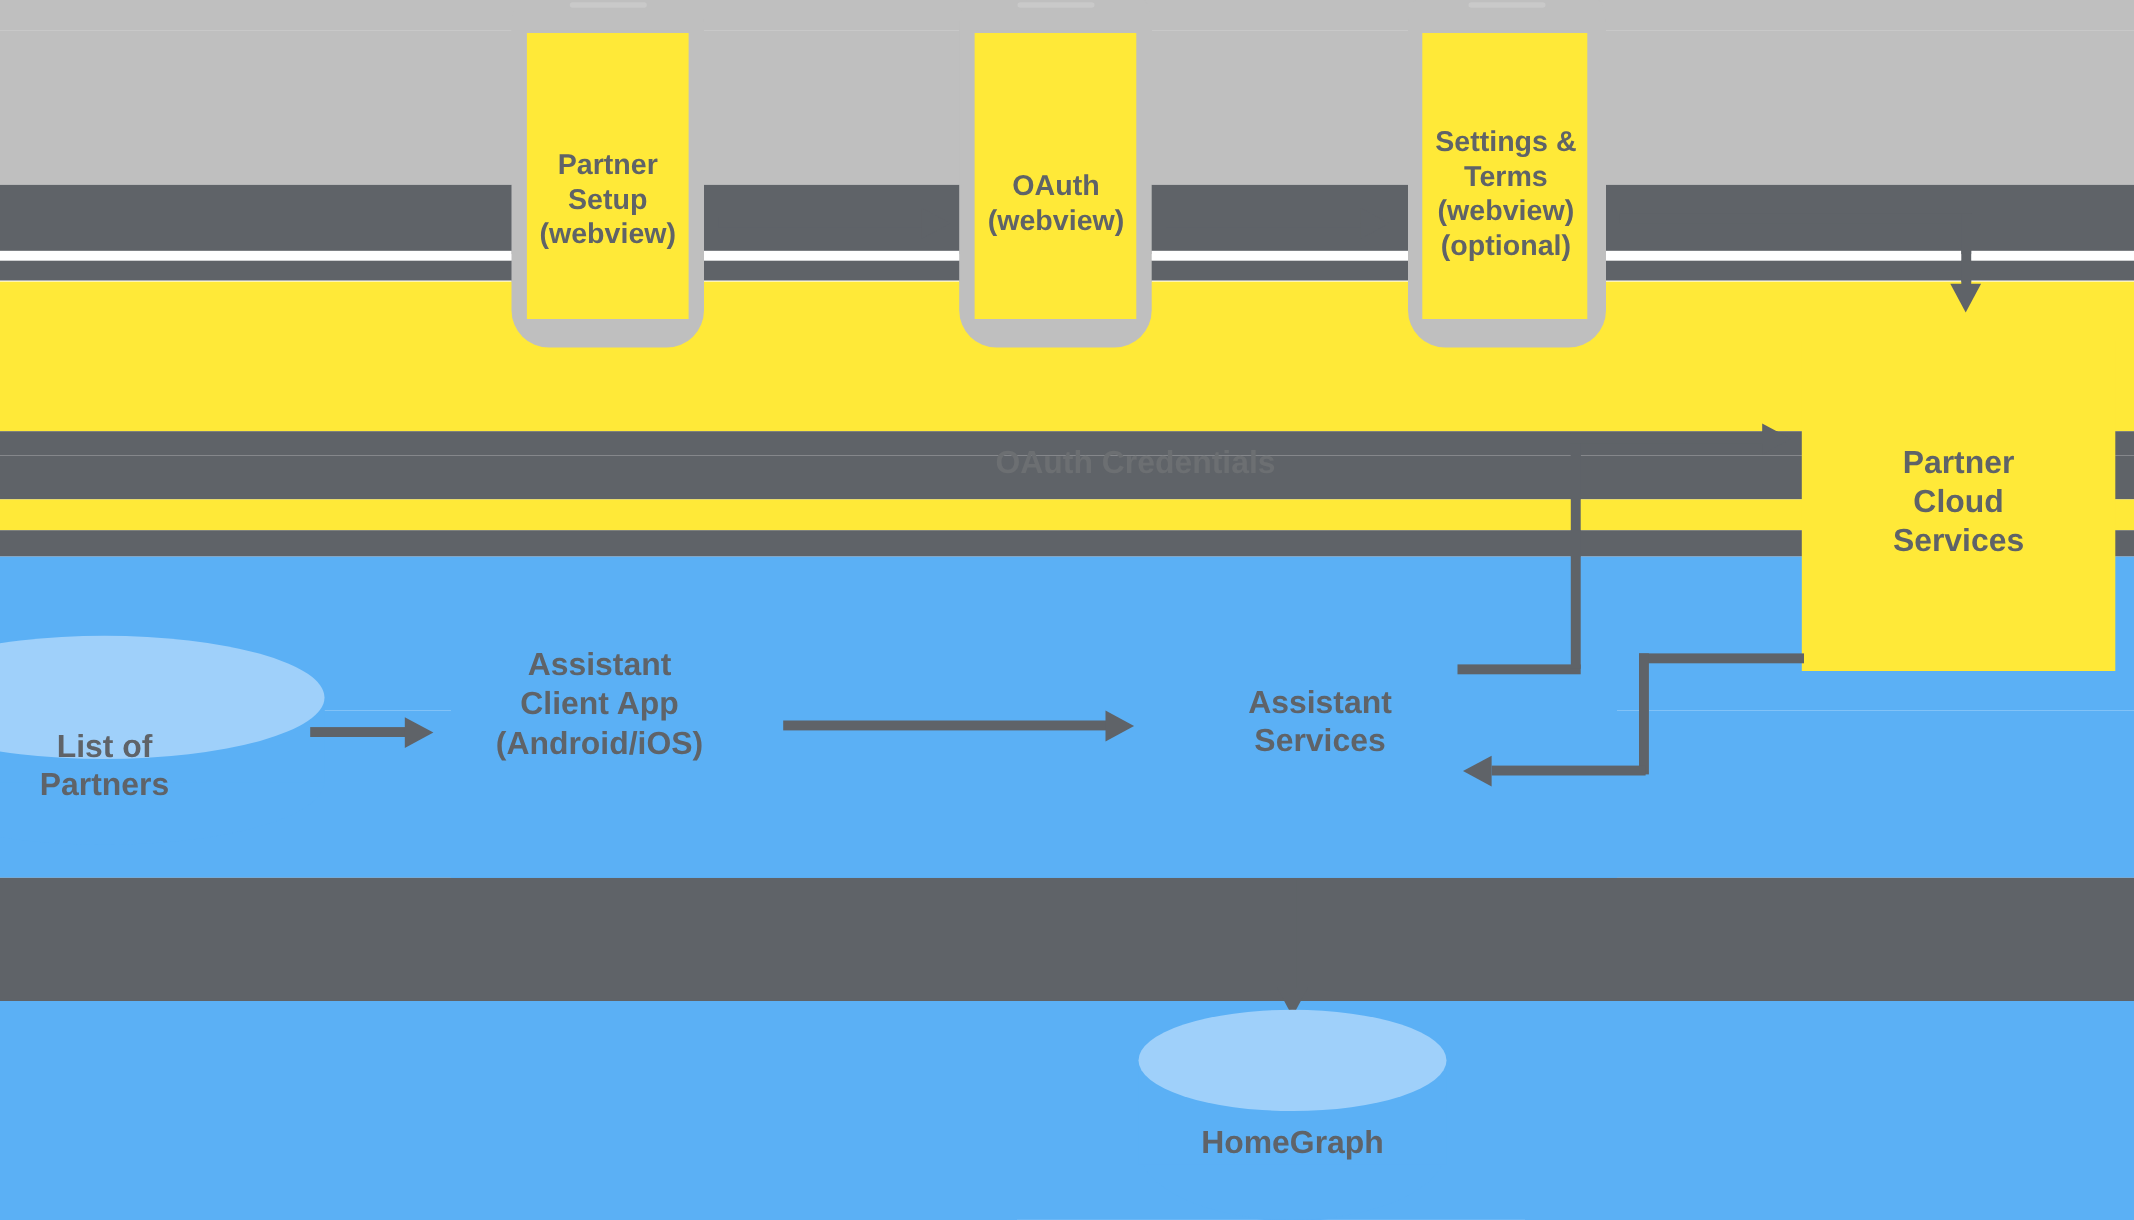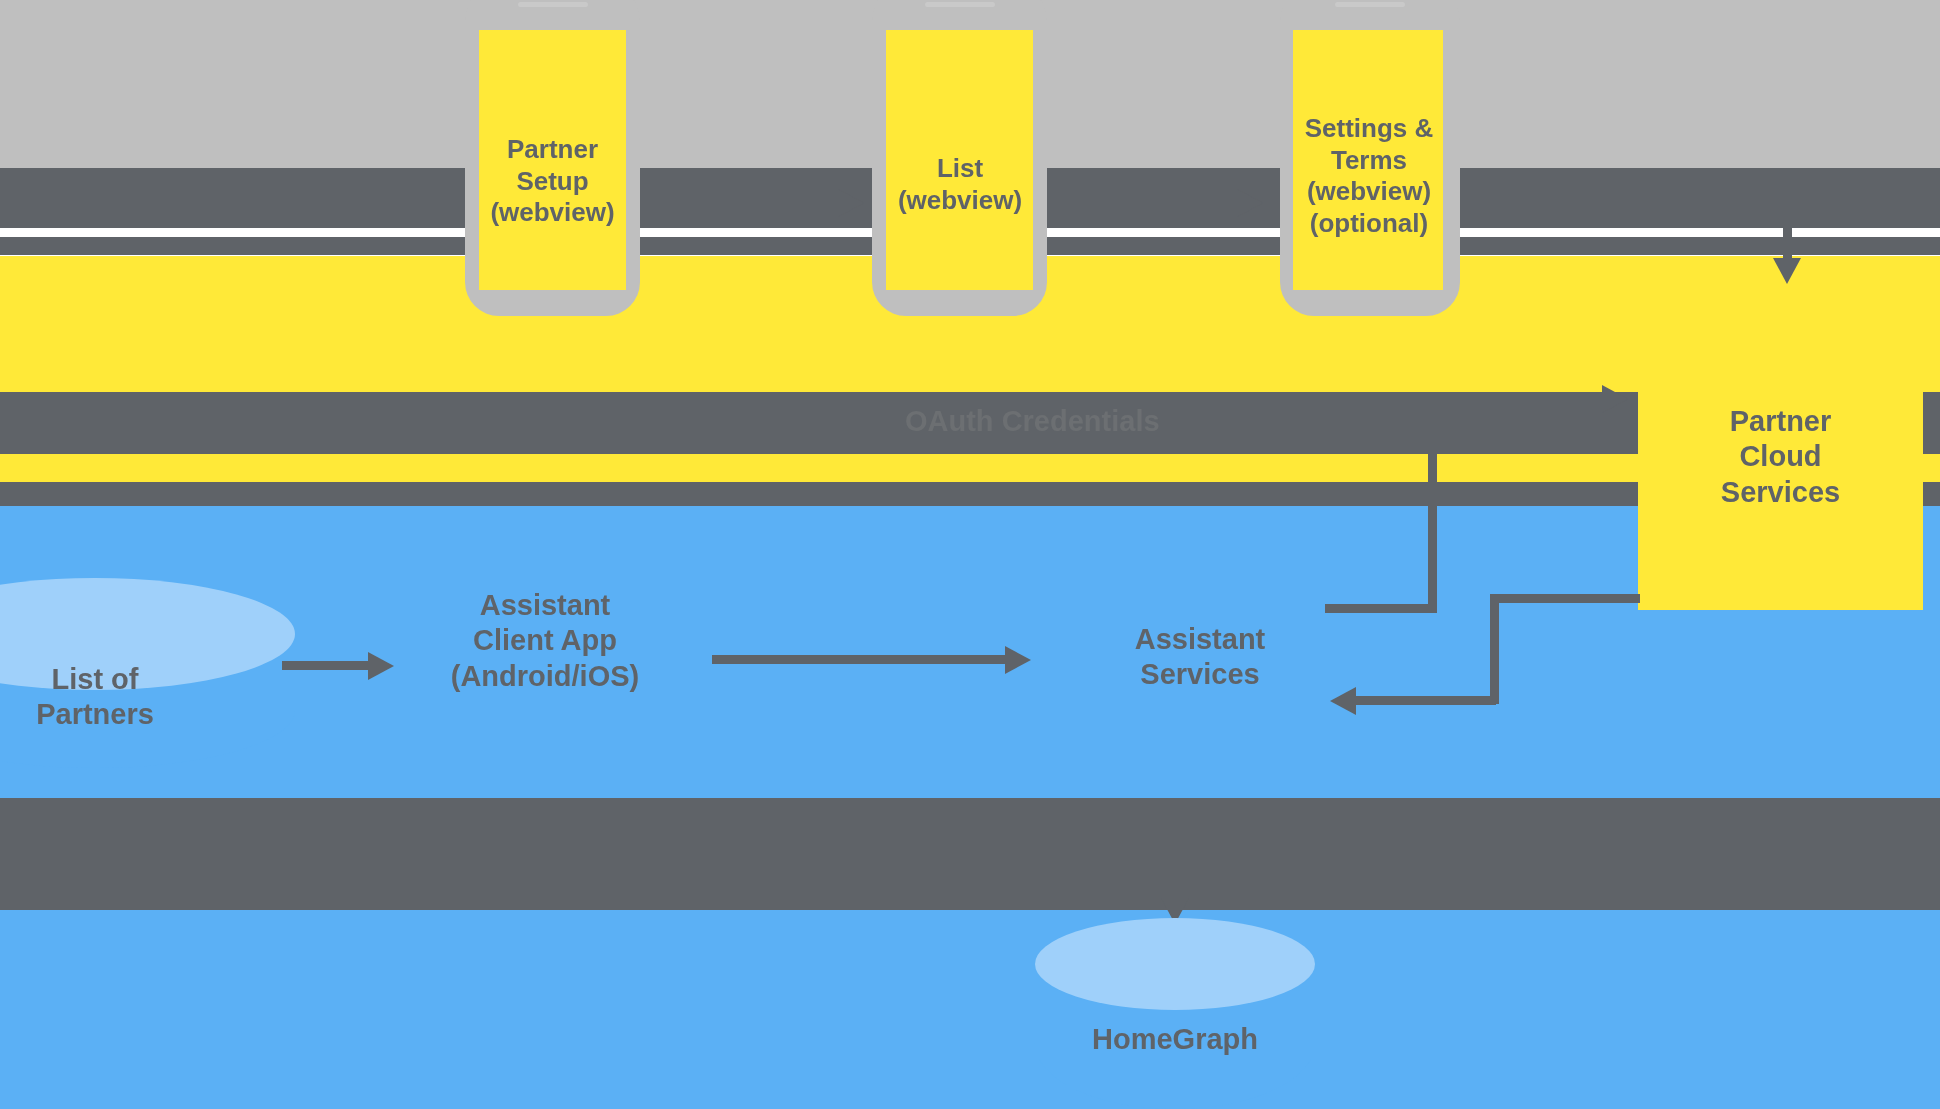--- a/index.html
+++ b/index.html
@@ -251,21 +251,21 @@
   </div>
   <div class="phone-screen" style="left:479px; top:30px; width:147px; height:260px;"></div>
   <div class="node-label" style="left:470px; width:165px; top:134px; font-size:26px;">Partner
 Setup
 (webview)</div>
 
   <div class="phone" style="left:872px; top:-14px; width:175px; height:330px;">
     <div class="phone-speaker"></div>
   </div>
   <div class="phone-screen" style="left:886px; top:30px; width:147px; height:260px;"></div>
-  <div class="node-label" style="left:865px; width:190px; top:153px; font-size:26px;">List
+  <div class="node-label" style="left:865px; width:190px; top:153px; font-size:26px;">OAuth
 (webview)</div>
 
   <div class="phone" style="left:1280px; top:-14px; width:180px; height:330px;">
     <div class="phone-speaker"></div>
   </div>
   <div class="phone-screen" style="left:1293px; top:30px; width:150px; height:260px;"></div>
   <div class="node-label" style="left:1280px; width:178px; top:113px; font-size:26px;">Settings &amp;
 Terms
 (webview)
 (optional)</div>

